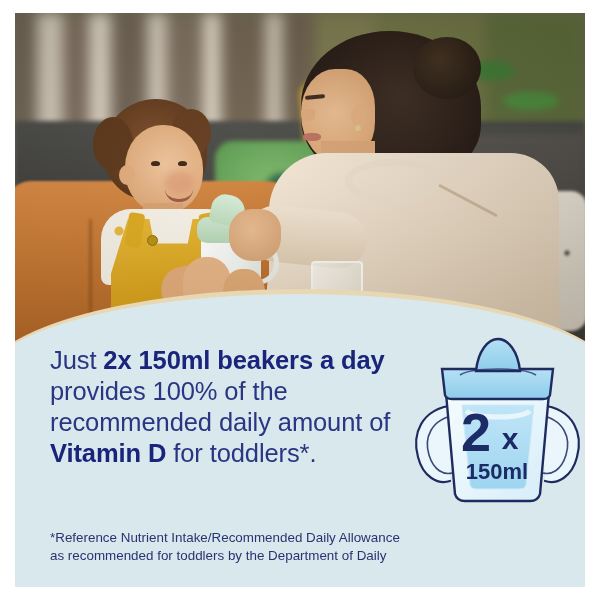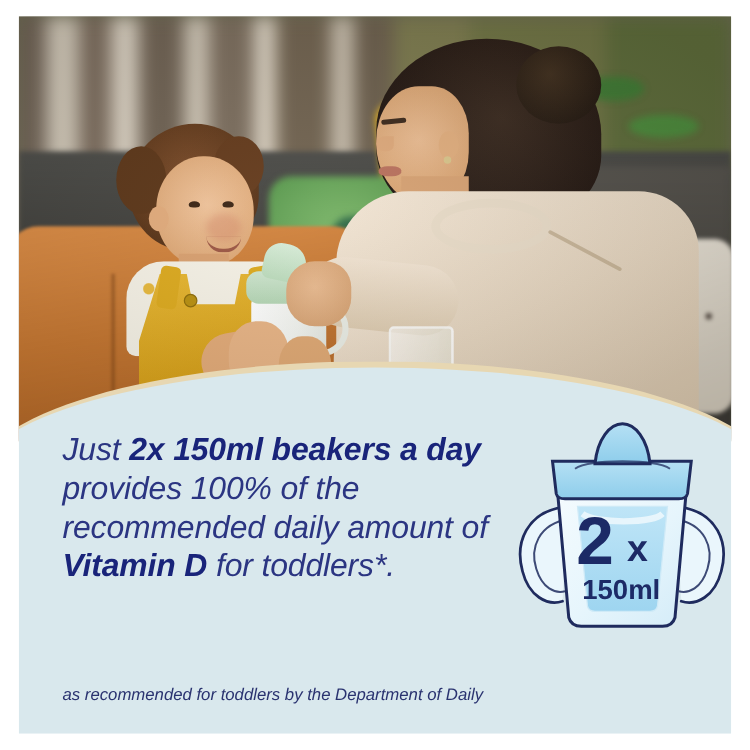--- a/index.html
+++ b/index.html
@@ -300,21 +300,20 @@
     background: radial-gradient(ellipse 70% 60% at 40% 45%, rgba(255,255,255,.05) 0%, rgba(0,0,0,.10) 100%); }
 
   
   #info-panel {
     position: absolute;
     left: 0;
     top: 276px;
     width: 570px;
     height: 298px;
     overflow: hidden;
-    font-style: italic;
   }
   #info-panel .panel-fill {
     position: absolute;
     left: -34px;
     top: 0;
     width: 638px;
     height: 430px;
     background: #d9e8ed;
     border-top: 5px solid #e7d7b2;
     border-radius: 50% 50% 0 0 / 22% 22% 0 0;
@@ -426,21 +425,21 @@
     <div class="w-ring"></div>
 
     <div class="ph-soft"></div>
   </div>
 
   <div id="info-panel">
     <div class="panel-fill"></div>
 
     <p id="headline"><span>Just </span><b>2x 150ml beakers a day</b><span> provides 100% of the recommended daily amount of </span><b>Vitamin D</b><span> for toddlers*.</span></p>
 
-    <p id="footnote"><br><span>as recommended for toddlers by the Department of Daily</span></p>
+    <p id="footnote"><span>*Reference Nutrient Intake/Recommended Daily Allowance</span><br><span>as recommended for toddlers by the Department of Daily</span></p>
   </div>
 
   <div id="beaker-illustration">
     <svg viewBox="0 0 175 180" xmlns="http://www.w3.org/2000/svg">
       <defs>
         <linearGradient id="lidGrad" x1="0" y1="0" x2="0" y2="1">
           <stop offset="0%" stop-color="#b5e0f4"></stop>
           <stop offset="100%" stop-color="#8ecdeb"></stop>
         </linearGradient>
         <linearGradient id="bodyGrad" x1="0" y1="0" x2="1" y2="1">

